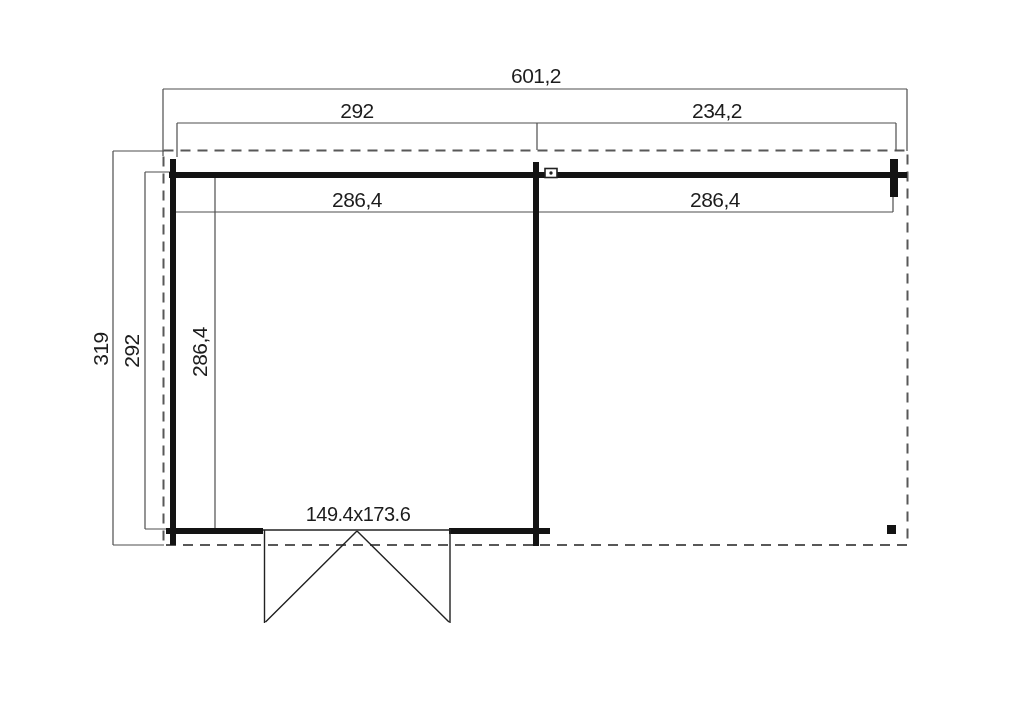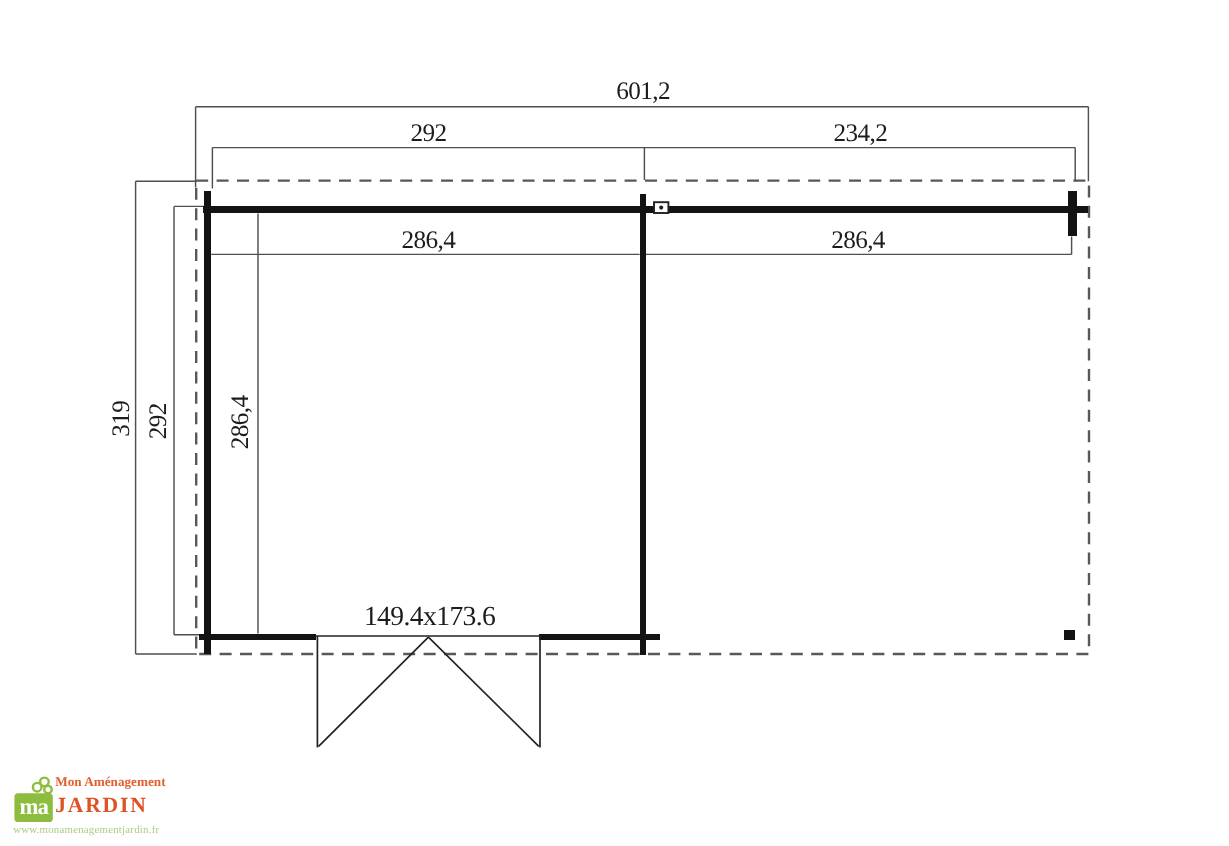--- a/index.html
+++ b/index.html
@@ -1,26 +1,26 @@
 <!DOCTYPE html>
 <html><head>
 <meta charset="utf-8">
 <style>
   html,body{margin:0;padding:0;background:#ffffff;}
   #canvas{
     position:relative;width:1024px;height:705px;background:#ffffff;overflow:hidden;
-    font-family:Liberation Serif, serif;color:#1c1c1c;
+    font-family:Liberation Sans, sans-serif;color:#1c1c1c;
   }
   #plan-svg{position:absolute;left:0;top:0;}
   .dim-label{
     position:absolute;transform:translate(-50%,-50%);
     font-size:21px;letter-spacing:-0.5px;white-space:nowrap;color:#1c1c1c;
   }
   .dim-label.rot{transform:translate(-50%,-50%) rotate(-90deg);}
-  .dim-label.door{font-size:23px;}
+  .dim-label.door{font-size:20px;}
   
   .lbl-total-w{left:536px;top:76px;}
   .lbl-left-w{left:357px;top:111px;}
   .lbl-right-w{left:717px;top:111px;}
   .lbl-left-iw{left:357px;top:200px;}
   .lbl-right-iw{left:715px;top:200px;}
   .lbl-door{left:358px;top:514px;}
   .lbl-depth{left:101px;top:349px;}
   .lbl-depth-outer{left:132px;top:351px;}
   .lbl-depth-inner{left:200px;top:352px;}
@@ -87,27 +87,14 @@
   <div class="dim-label lbl-total-w">601,2</div>
   <div class="dim-label lbl-left-w">292</div>
   <div class="dim-label lbl-right-w">234,2</div>
   <div class="dim-label lbl-left-iw">286,4</div>
   <div class="dim-label lbl-right-iw">286,4</div>
   <div class="dim-label rot lbl-depth">319</div>
   <div class="dim-label rot lbl-depth-outer">292</div>
   <div class="dim-label rot lbl-depth-inner">286,4</div>
   <div class="dim-label door lbl-door">149.4x173.6</div>
 
-  <div id="logo">
-    <svg class="logo-clover" width="21" height="16" viewBox="0 0 21 16">
-      <g fill="#ffffff" stroke="#8cbd3f" stroke-width="2">
-        <circle cx="6" cy="9" r="3.6"></circle>
-        <circle cx="12" cy="4.5" r="3.6"></circle>
-        <circle cx="15" cy="11" r="3.1"></circle>
-      </g>
-    </svg>
-    <div class="logo-tagline">Mon Aménagement</div>
-    <div class="logo-square">ma</div>
-    <div class="logo-brand">JARDIN</div>
-    <div class="logo-url">www.monamenagementjardin.fr</div>
-  </div>
 
 </div>
 
 </body></html>

